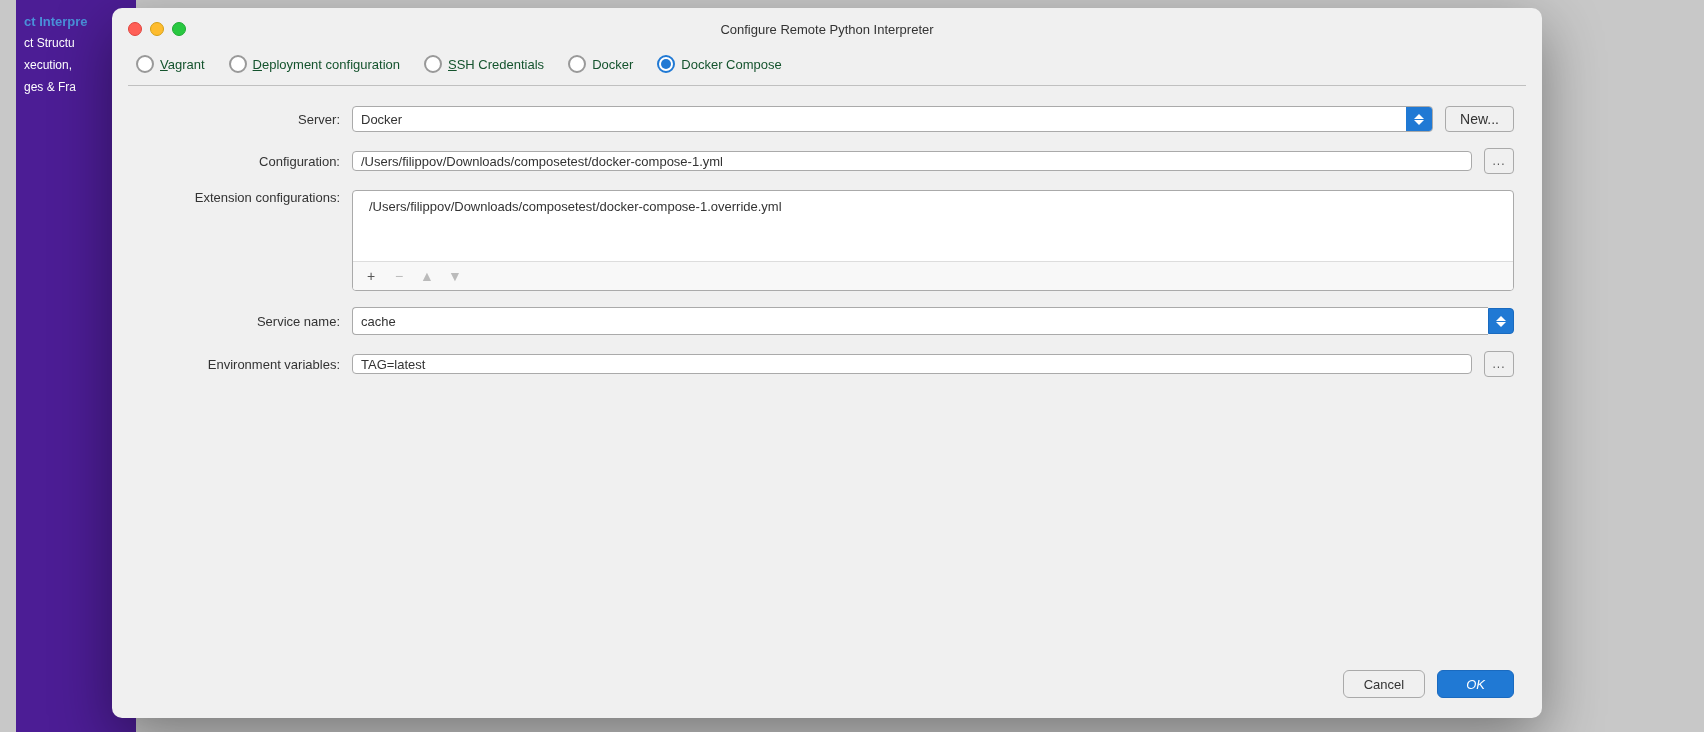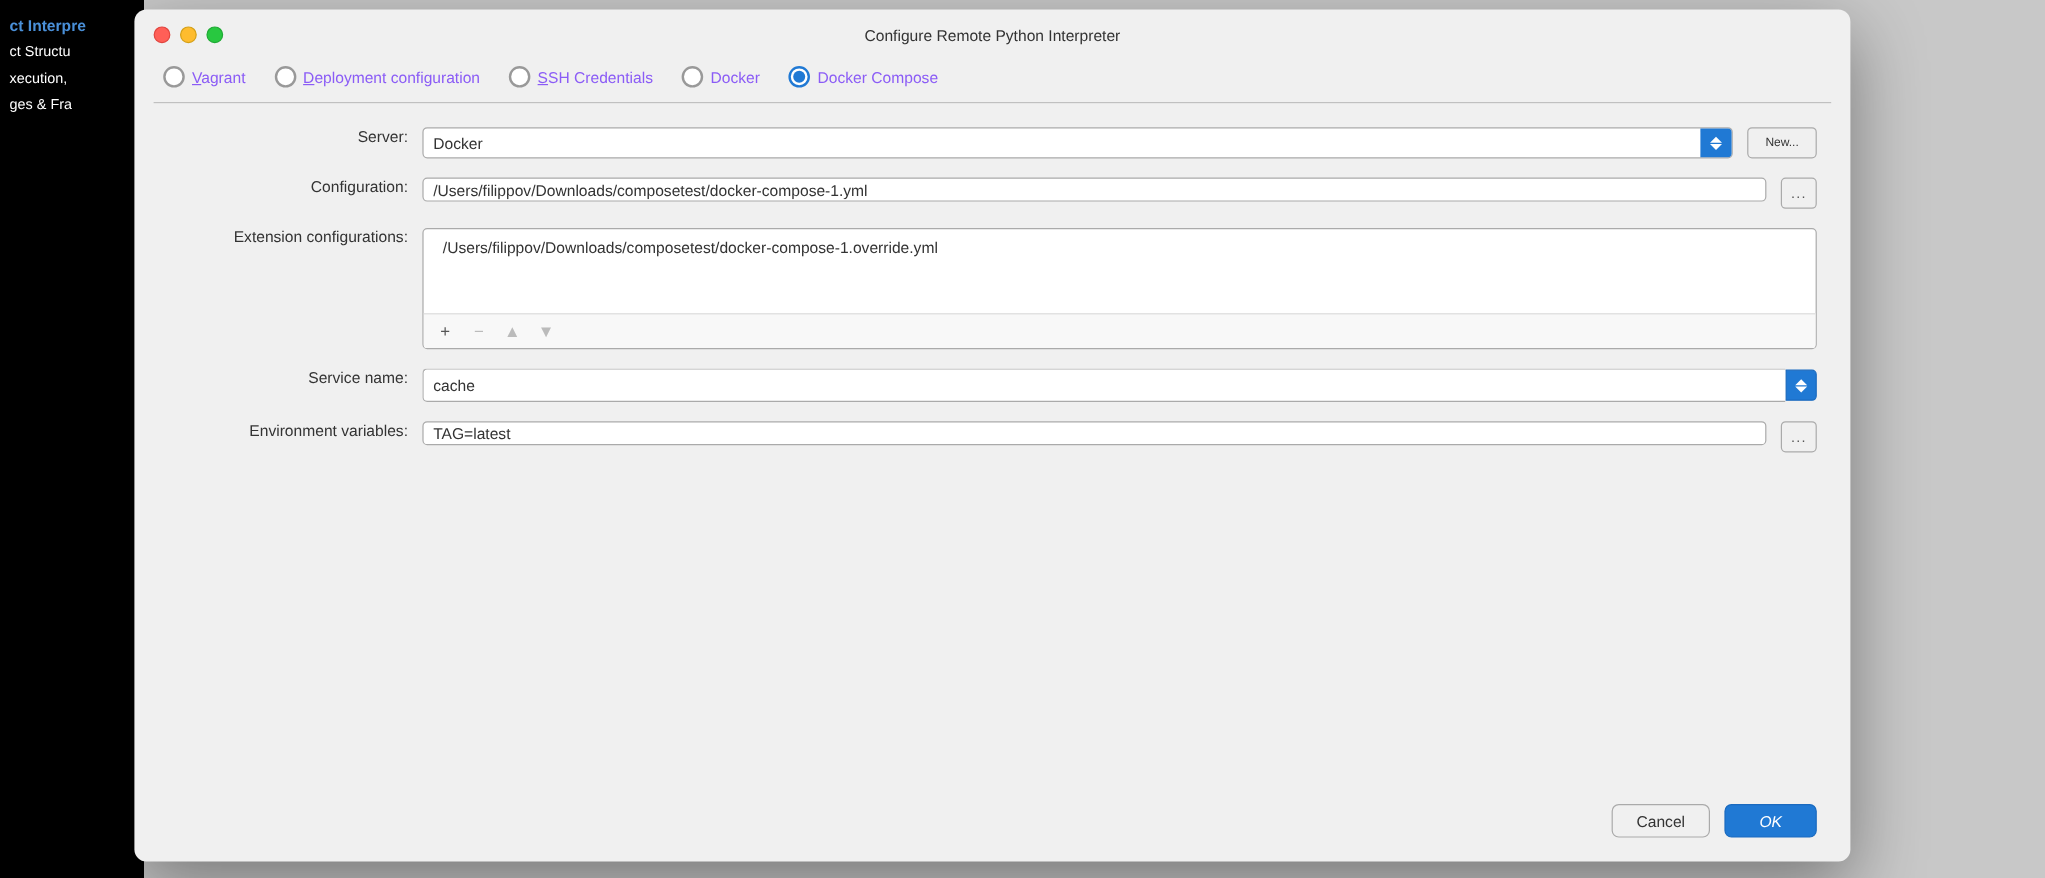--- a/index.html
+++ b/index.html
@@ -13,25 +13,25 @@
       justify-content: center;
       width: 1704px;
       height: 732px;
       overflow: hidden;
       position: relative;
     }
 
     
     .ide-background {
       position: absolute;
-      left: 0;
+      left: 16px;
       top: 0;
       width: 120px;
       height: 732px;
-      background: #000000;
+      background: #4c1d95;
       z-index: 0;
     }
 
     .ide-sidebar-text {
       color: #ffffff;
       font-size: 12px;
       padding: 10px 8px;
       line-height: 1.8;
     }
 
@@ -128,21 +128,21 @@
     .radio-circle.selected::after {
       content: '';
       width: 10px;
       height: 10px;
       border-radius: 50%;
       background: #2079d4;
     }
 
     .radio-label {
       font-size: 13px;
-      color: #8b5cf6;
+      color: #14532d;
     }
 
     .radio-label u {
       text-decoration: underline;
     }
 
     
     .divider {
       height: 1px;
       background: #c0c0c0;
@@ -154,20 +154,21 @@
     .form-body {
       flex: 1;
       padding: 20px 28px;
       display: flex;
       flex-direction: column;
       gap: 16px;
     }
 
     .form-row {
       display: flex;
+      align-items: center;
       gap: 12px;
     }
 
     .form-row.top-align {
       align-items: flex-start;
     }
 
     .form-label {
       font-size: 13px;
       color: #333;
@@ -175,21 +176,21 @@
       text-align: right;
       flex-shrink: 0;
     }
 
     .new-button {
       height: 26px;
       padding: 0 14px;
       background: #f0f0f0;
       border: 1px solid #aaa;
       border-radius: 4px;
-      font-size: 10px;
+      font-size: 14px;
       color: #333;
       cursor: pointer;
       white-space: nowrap;
     }
 
     
     .text-input {
       flex: 1;
       height: 20px;
       border: 1px solid #aaa;

